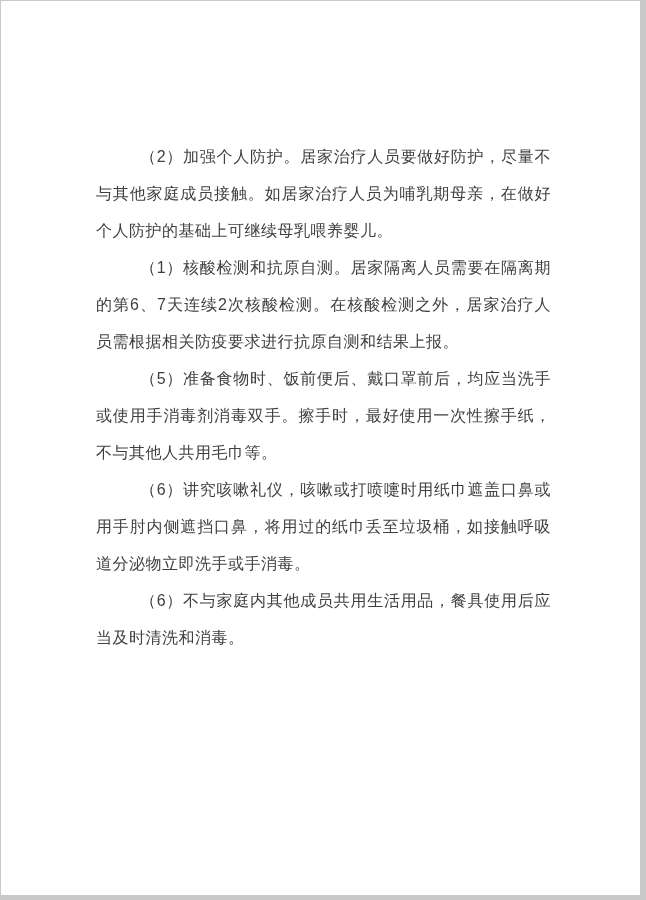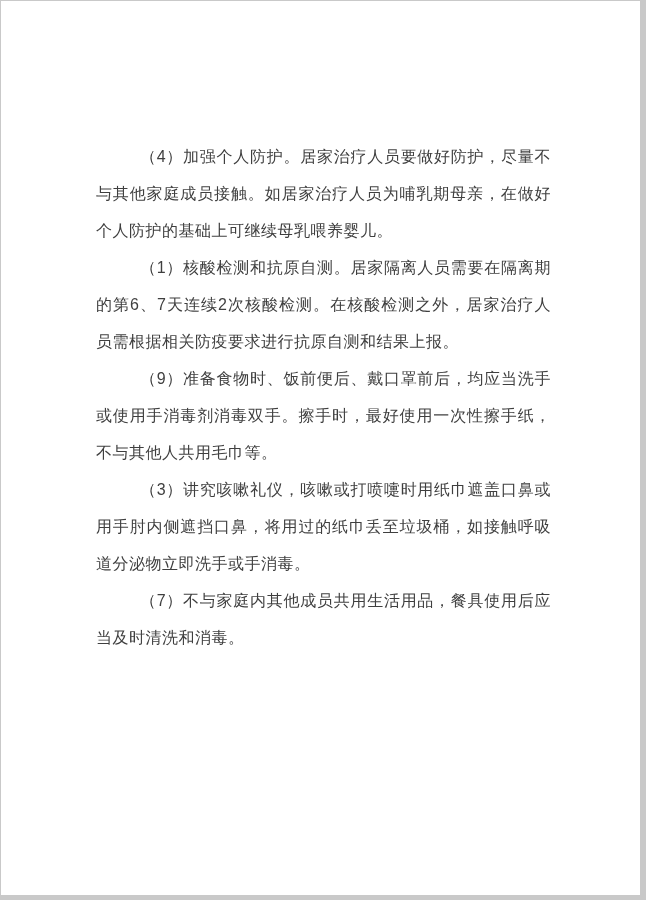--- a/index.html
+++ b/index.html
@@ -35,19 +35,19 @@
     text-align: justify;
     text-indent: 2.75em;
     letter-spacing: 0.5px;
   }
 </style>
 </head>
 <body>
 
 <div class="page">
   <div class="content">
-    <p>（4）加强个人防护。居家治疗人员要做好防护，尽量不与其他家庭成员接触。如居家治疗人员为哺乳期母亲，在做好个人防护的基础上可继续母乳喂养婴儿。</p>
+    <p>（2）加强个人防护。居家治疗人员要做好防护，尽量不与其他家庭成员接触。如居家治疗人员为哺乳期母亲，在做好个人防护的基础上可继续母乳喂养婴儿。</p>
     <p>（1）核酸检测和抗原自测。居家隔离人员需要在隔离期的第6、7天连续2次核酸检测。在核酸检测之外，居家治疗人员需根据相关防疫要求进行抗原自测和结果上报。</p>
-    <p>（9）准备食物时、饭前便后、戴口罩前后，均应当洗手或使用手消毒剂消毒双手。擦手时，最好使用一次性擦手纸，不与其他人共用毛巾等。</p>
-    <p>（3）讲究咳嗽礼仪，咳嗽或打喷嚏时用纸巾遮盖口鼻或用手肘内侧遮挡口鼻，将用过的纸巾丢至垃圾桶，如接触呼吸道分泌物立即洗手或手消毒。</p>
-    <p>（7）不与家庭内其他成员共用生活用品，餐具使用后应当及时清洗和消毒。</p>
+    <p>（5）准备食物时、饭前便后、戴口罩前后，均应当洗手或使用手消毒剂消毒双手。擦手时，最好使用一次性擦手纸，不与其他人共用毛巾等。</p>
+    <p>（6）讲究咳嗽礼仪，咳嗽或打喷嚏时用纸巾遮盖口鼻或用手肘内侧遮挡口鼻，将用过的纸巾丢至垃圾桶，如接触呼吸道分泌物立即洗手或手消毒。</p>
+    <p>（6）不与家庭内其他成员共用生活用品，餐具使用后应当及时清洗和消毒。</p>
   </div>
 </div>
 
 </body></html>

